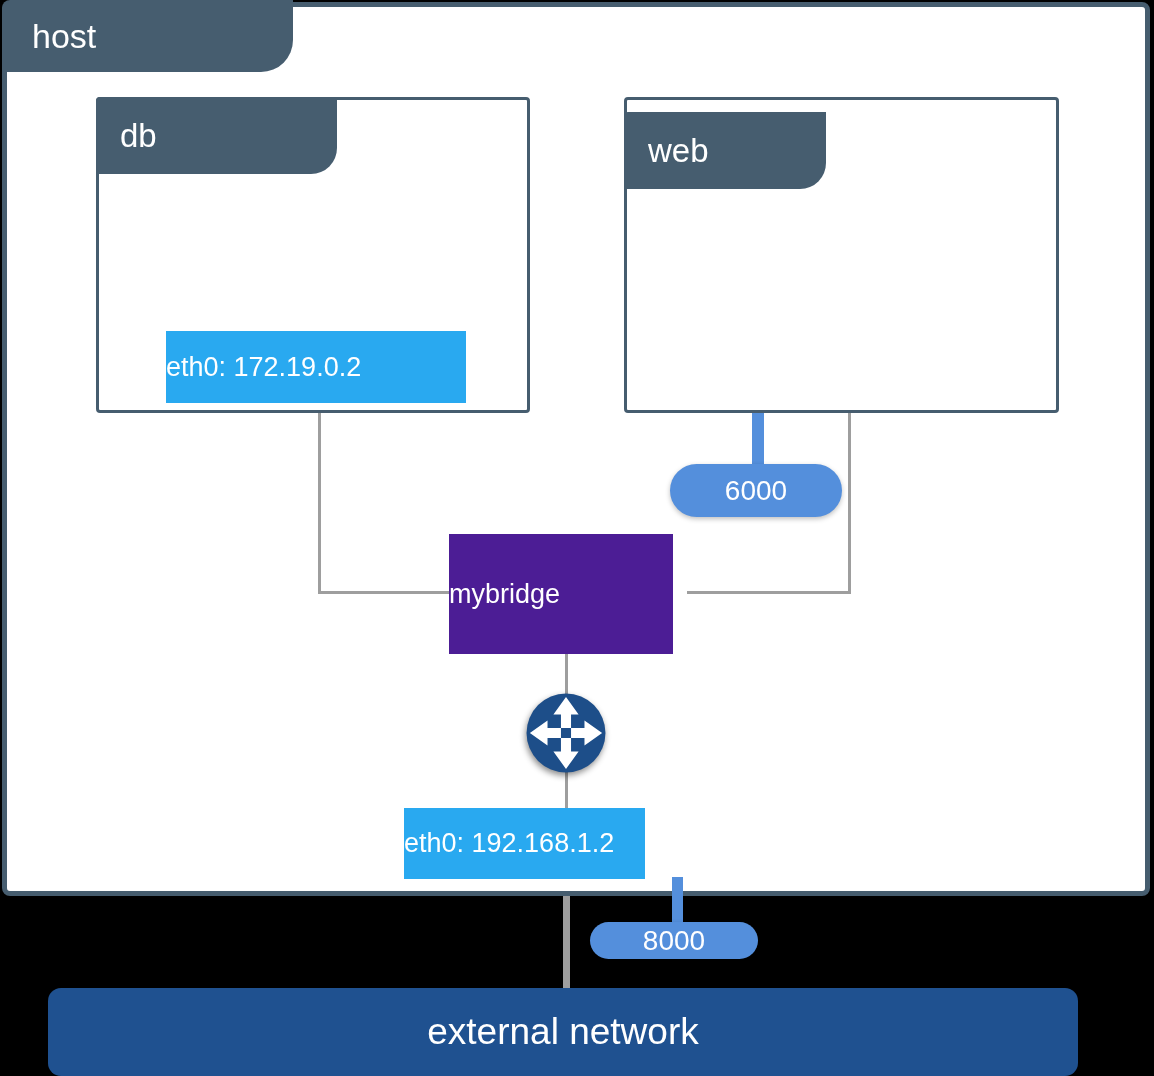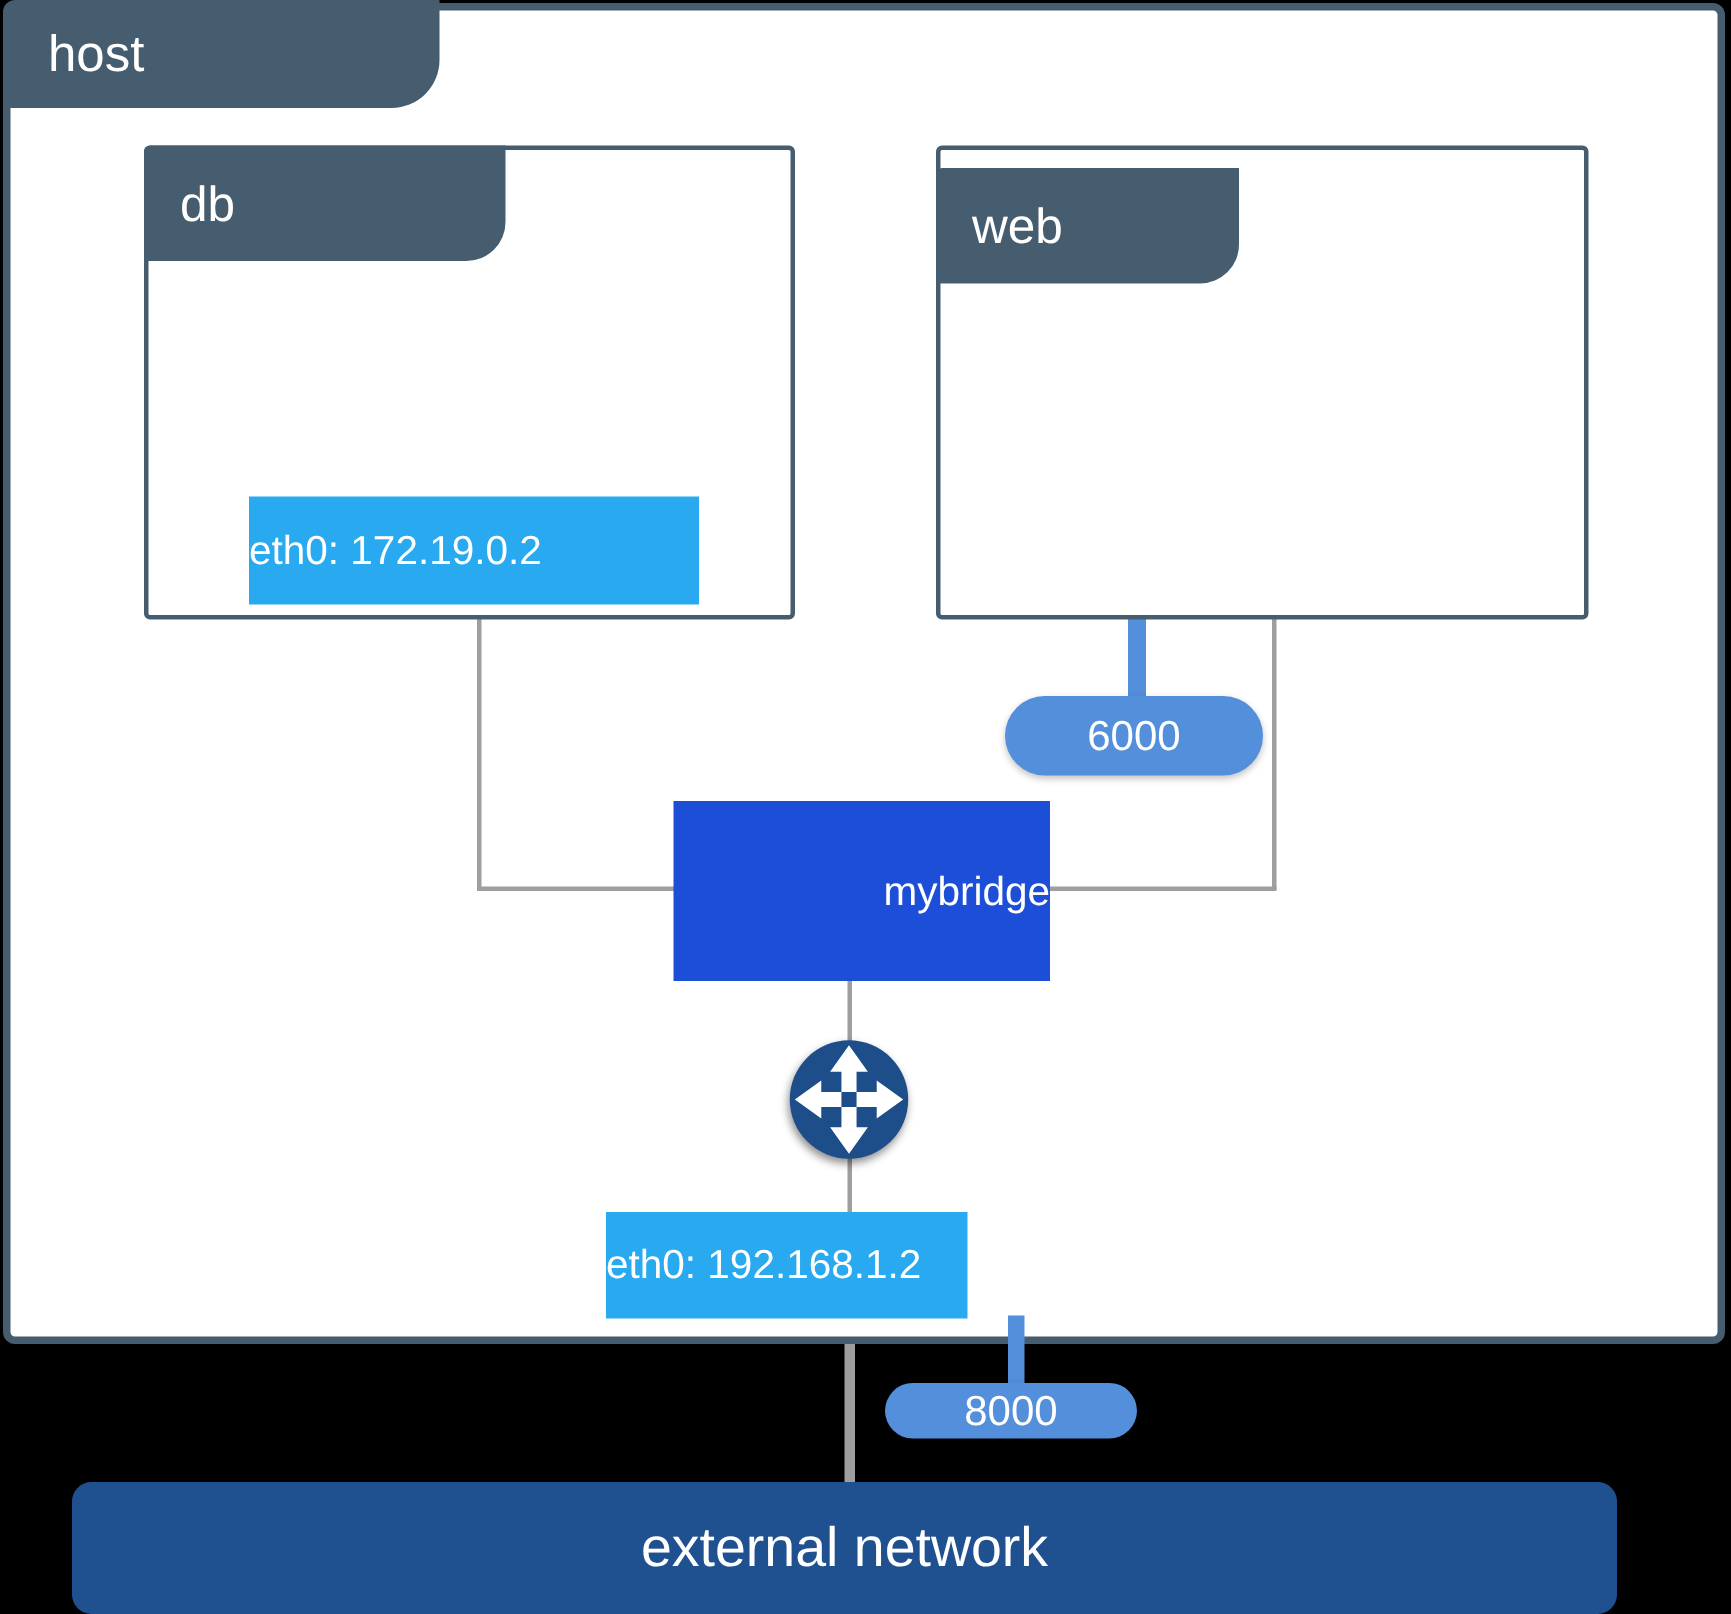--- a/index.html
+++ b/index.html
@@ -48,22 +48,22 @@
   .line-8000{left:672px;top:877px;width:11px;height:56px;z-index:4;}
 
   
   .pill{background:#548fdc;border-radius:28px;display:flex;align-items:center;
     justify-content:center;font-size:28px;z-index:5;
     box-shadow:0 2px 5px rgba(0,0,0,0.25);}
   .pill-5000{left:670px;top:464px;width:172px;height:53px;}
   .pill-8000{left:590px;top:922px;width:168px;height:37px;}
 
   
-  .bridge{left:449px;top:534px;width:251px;height:120px;background:#1d4ed8;
-    display:flex;align-items:center;justify-content:flex-end;font-size:27px;z-index:3;}
+  .bridge{left:449px;top:534px;width:224px;height:120px;background:#4c1d95;
+    display:flex;align-items:center;justify-content:flex-start;font-size:27px;z-index:3;}
 
   
   .router{left:524px;top:691px;width:84px;height:84px;z-index:4;}
   .router svg{display:block;width:84px;height:84px;
     filter:drop-shadow(-1px 3px 3px rgba(0,0,0,0.45));}
 
   
   .ext-bar{left:48px;top:988px;width:1030px;height:88px;background:#1f5190;
     display:flex;align-items:center;justify-content:center;font-size:37px;z-index:3;border-radius:13px;}
 </style>

